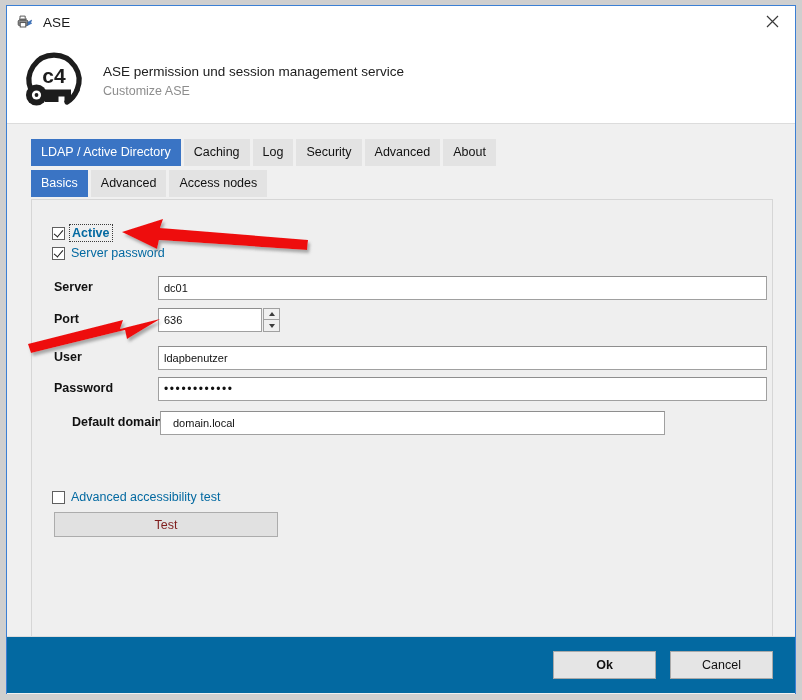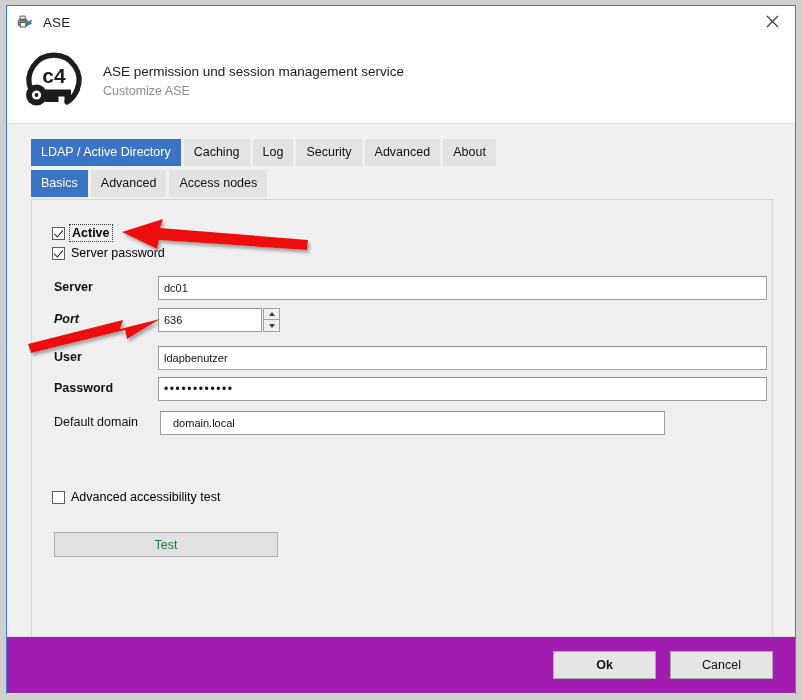--- a/index.html
+++ b/index.html
@@ -154,21 +154,21 @@
     left: 3px;
     top: 0px;
     width: 4px;
     height: 8px;
     border: solid #1c1c1c;
     border-width: 0 1.6px 1.6px 0;
     transform: rotate(40deg);
   }
   .chk-label {
     font-size: 12.5px;
-    color: #000000;
+    color: #0369a1;
     margin-left: 6px;
     white-space: nowrap;
   }
   .chk-label.bold   { font-weight: bold; }
   .chk-label.focus  {
     outline: 1px dotted #3b3b3b;
     outline-offset: 1px;
     padding: 0 1px;
   }
   .frm-label {
@@ -228,42 +228,42 @@
     width: 0; height: 0;
     border-left: 3.5px solid transparent;
     border-right: 3.5px solid transparent;
     border-top: 4px solid #3c3c3c;
   }
 
   
   #test-btn {
     position: absolute;
     left: 22px;
-    top: 332px;
+    top: 312px;
     width: 224px;
     height: 25px;
     background: #e1e1e1;
     border: 1px solid #acacac;
     box-sizing: border-box;
     font-size: 12.5px;
-    color: #15803d;
+    color: #7f1d1d;
     display: flex;
     align-items: center;
     justify-content: center;
     cursor: pointer;
   }
 
   
   #footer {
     position: absolute;
     left: 0;
     right: 0;
     bottom: 0;
     height: 57px;
-    background: #a21caf;
+    background: #0369a1;
     border-top: 1px solid #dcdcdc;
     box-sizing: border-box;
   }
   .dlg-btn {
     position: absolute;
     top: 14px;
     width: 103px;
     height: 28px;
     background: #e5e5e5;
     border: 1px solid #a9a9a9;
@@ -354,38 +354,38 @@
       </div>
 
       <div class="chk-row" style="left:20px; top:46px;">
         <span class="chk-box checked"></span>
         <span class="chk-label">Server password</span>
       </div>
 
       <div class="frm-label bold" style="left:22px; top:80px;">Server</div>
       <div class="txtfield" style="left:126px; top:76px; width:609px;">dc01</div>
 
-      <div class="frm-label bold" style="left:22px; top:112px;font-style:italic;">Port</div>
+      <div class="frm-label bold" style="left:22px; top:112px;">Port</div>
       <div class="txtfield" style="left:126px; top:108px; width:104px;">636</div>
       <div class="spin" style="left:231px; top:108px;">
         <div class="spin-half">
             <span class="tri-up"></span>
           </div>
         <div class="spin-half bottom">
             <span class="tri-down"></span>
           </div>
       </div>
 
       <div class="frm-label bold" style="left:22px; top:150px;">User</div>
       <div class="txtfield" style="left:126px; top:146px; width:609px;">ldapbenutzer</div>
 
       <div class="frm-label bold" style="left:22px; top:181px;">Password</div>
       <div class="txtfield pwd" style="left:126px; top:177px; width:609px;">••••••••••••</div>
 
-      <div class="frm-label" style="left:22px; top:215px;">Default domain</div>
+      <div class="frm-label" style="left:40px; top:215px;font-weight:bold;">Default domain</div>
       <div class="txtfield" style="left:128px; top:211px; width:505px;padding-left:12px;">domain.local</div>
 
       <div class="chk-row" style="left:20px; top:290px;">
         <span class="chk-box"></span>
         <span class="chk-label">Advanced accessibility test</span>
       </div>
 
       <div id="test-btn">Test</div>
     </div>
   </div>

